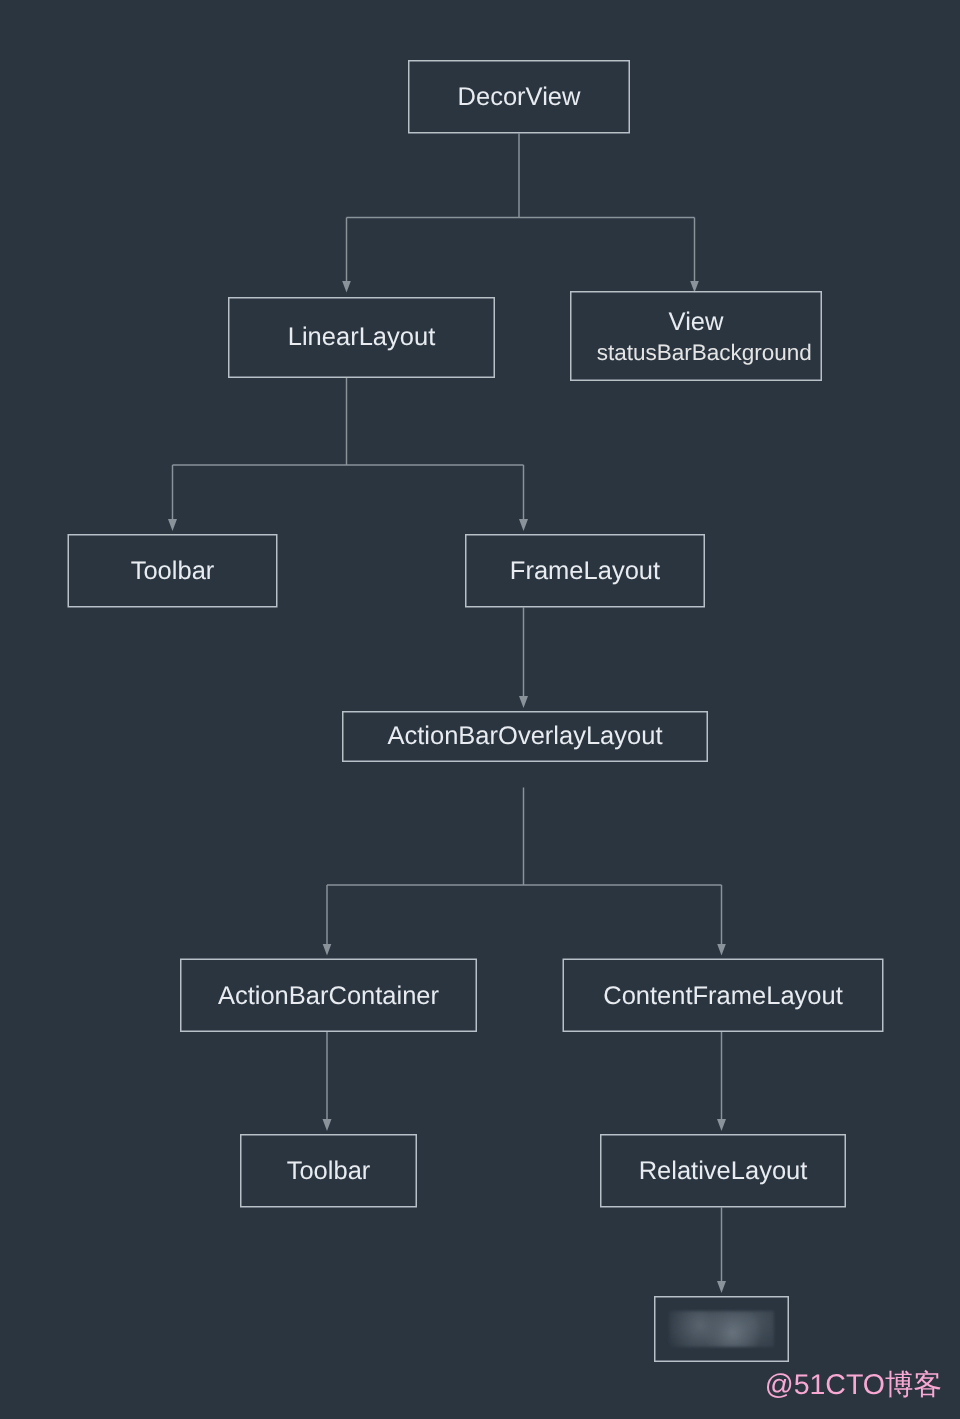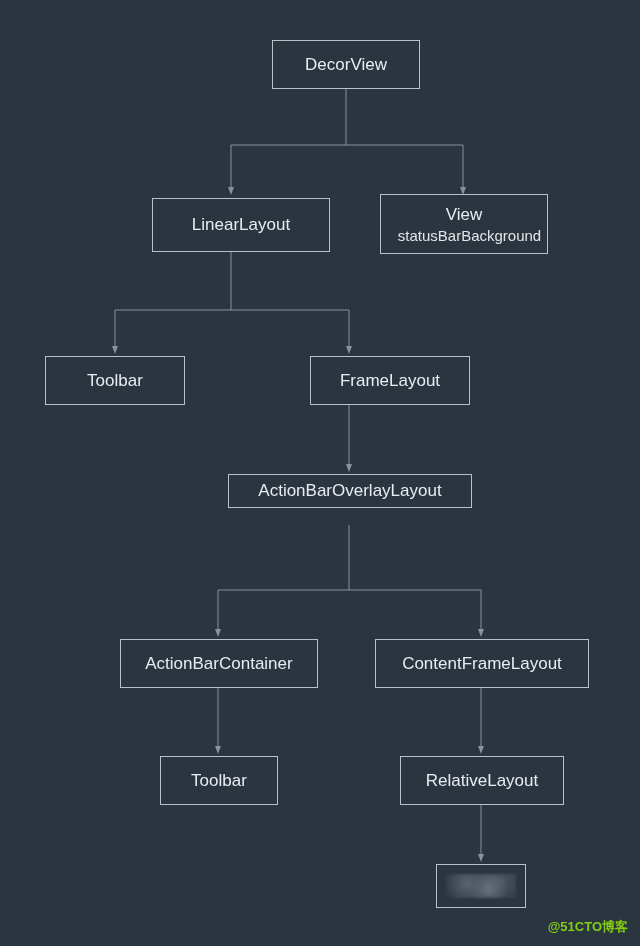--- a/index.html
+++ b/index.html
@@ -36,23 +36,22 @@
       width: 640px;
       height: 946px;
       pointer-events: none;
     }
     .line { stroke: #8a929a; stroke-width: 1; fill: none; }
     .arrow { fill: #8a929a; }
     .watermark {
       position: absolute;
       bottom: 10px;
       right: 12px;
-      color: #84cc16;
-      font-size: 13px;
-      font-weight: bold;
+      color: #f9a8d4;
+      font-size: 19px;
     }
     .obscured {
       position: absolute;
       border: 1px solid #b8c0c8;
       width: 90px;
       height: 44px;
       display: flex;
       align-items: center;
       justify-content: center;
       overflow: hidden;

